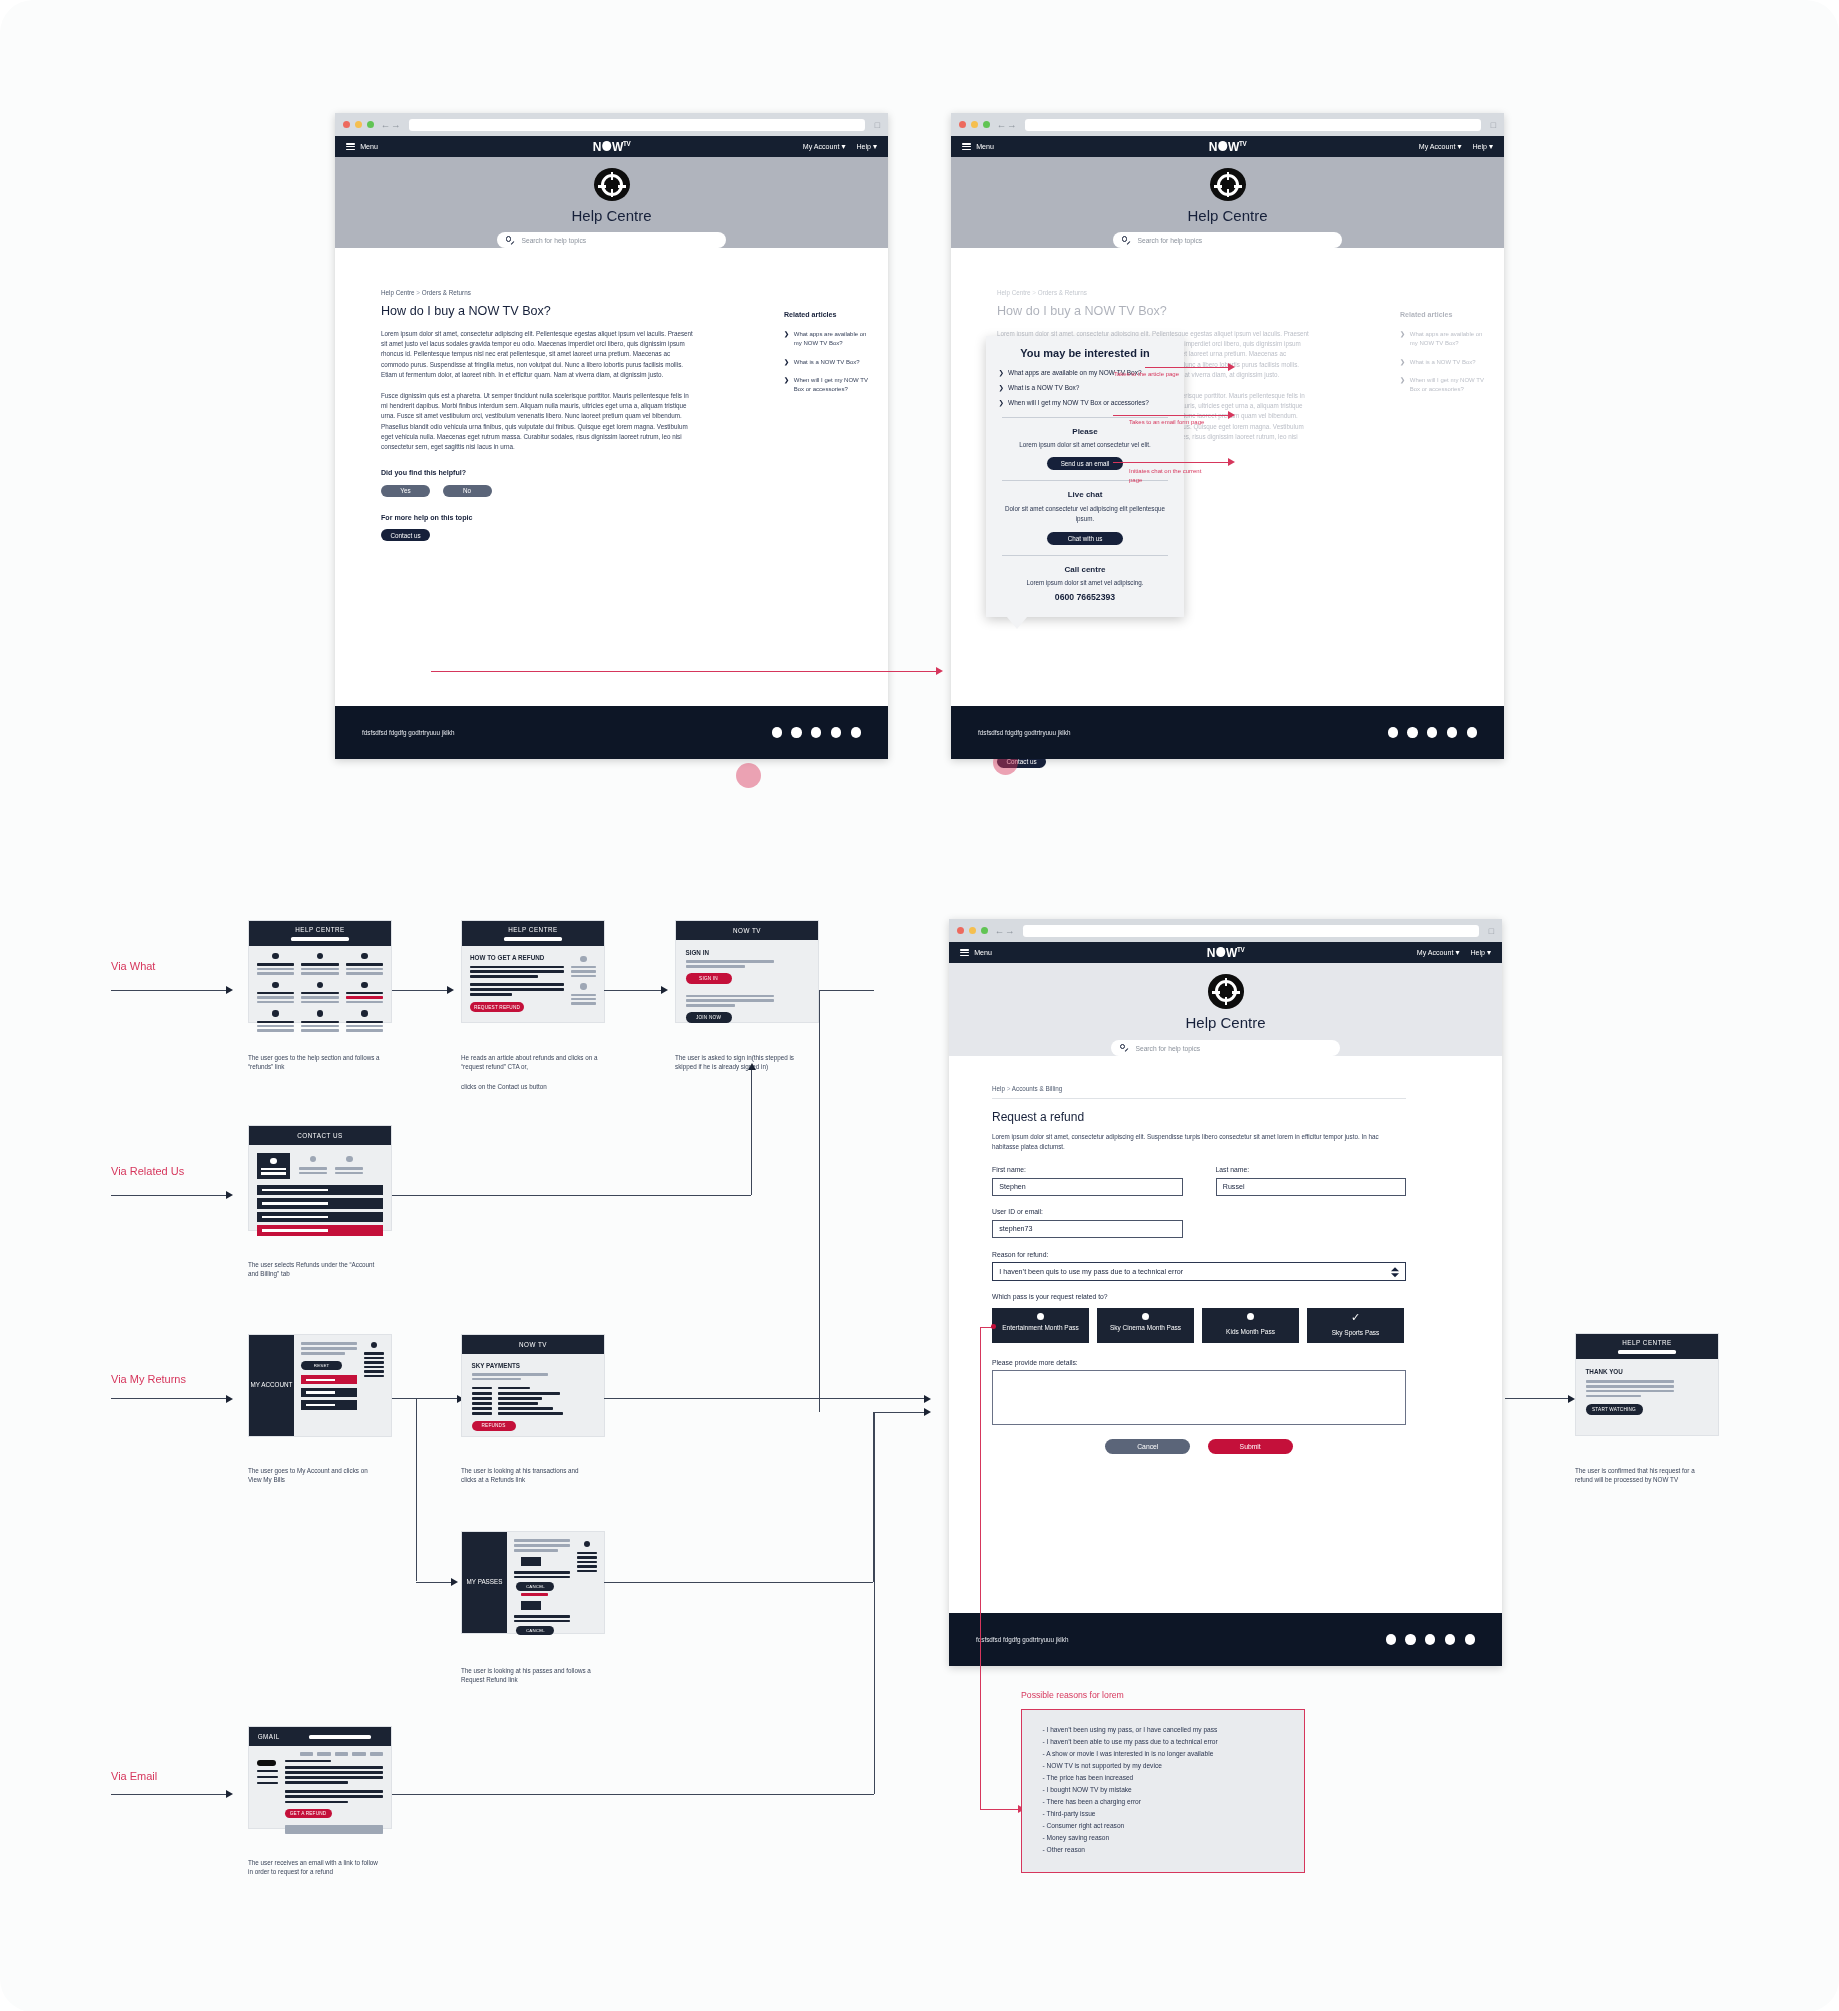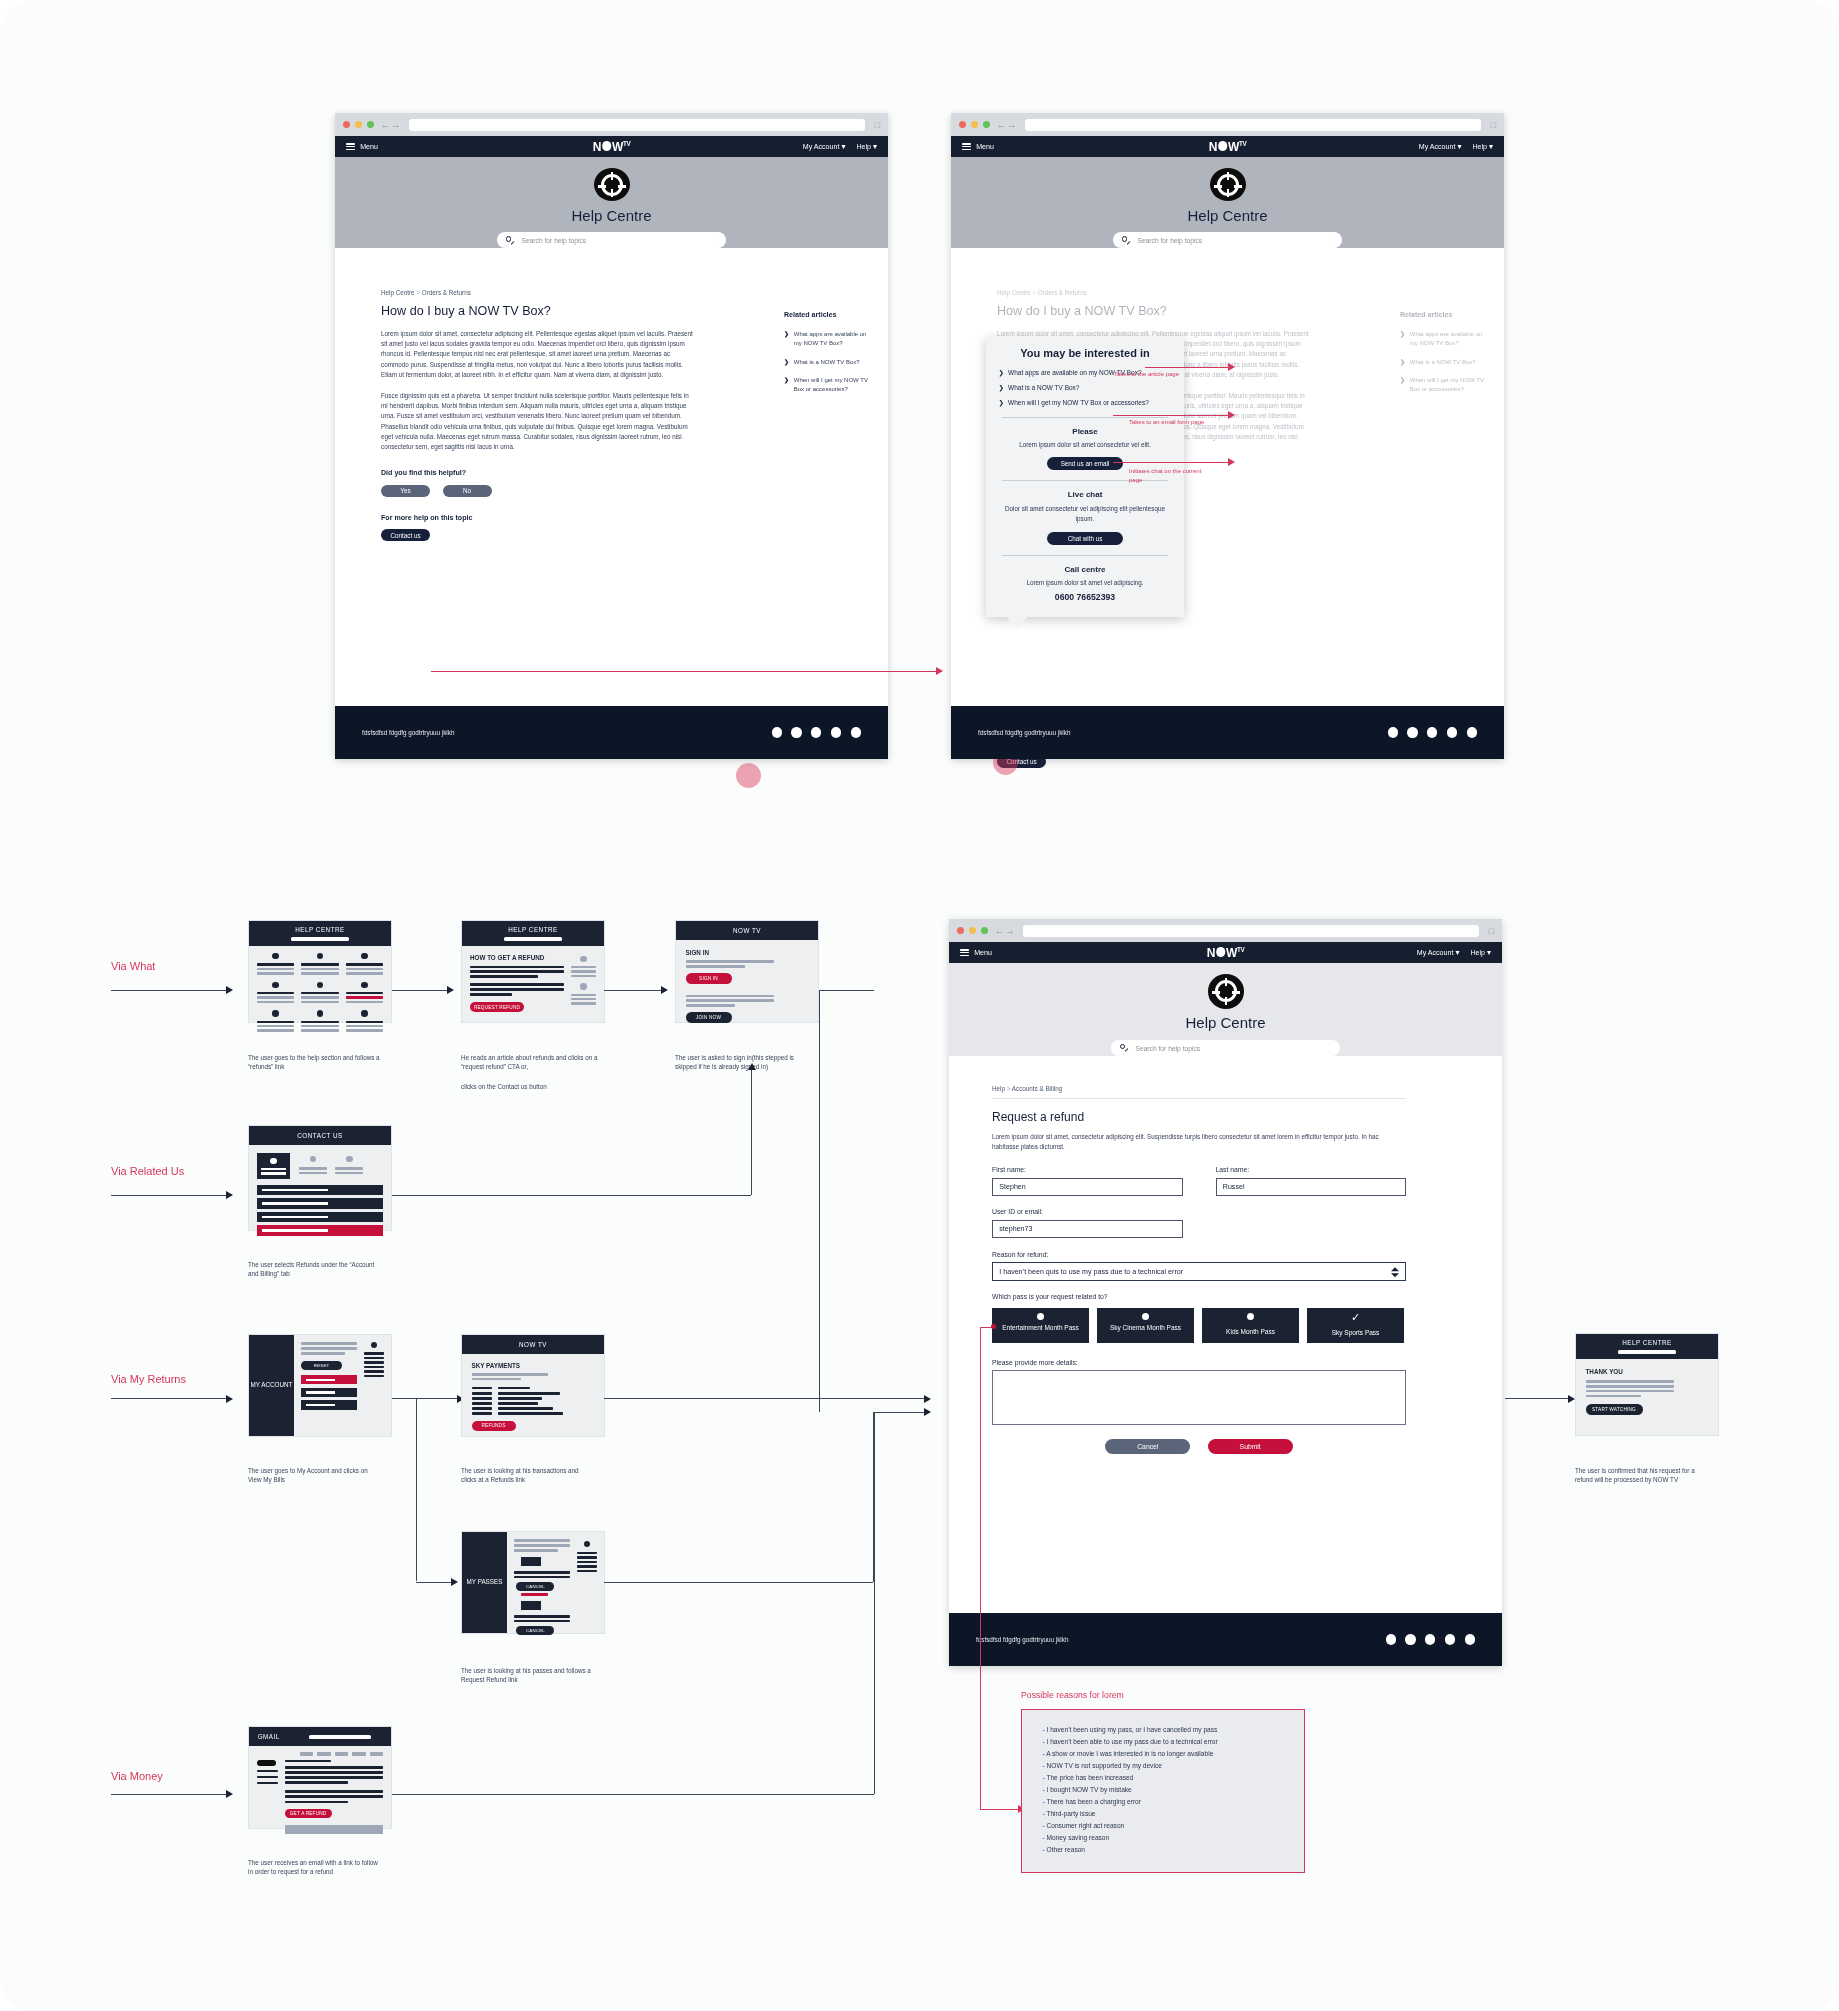--- a/index.html
+++ b/index.html
@@ -382,21 +382,21 @@
 <span class="farrow" style="left:226px;top:986px;"></span>
 
 <div class="flowlabel" style="left:111px;top:1165px;font-size:11px;">Via Related Us</div>
 <span class="fline" style="left:111px;top:1195px;width:115px;"></span>
 <span class="farrow" style="left:226px;top:1191px;"></span>
 
 <div class="flowlabel" style="left:111px;top:1373px;font-size:11px;">Via My Returns</div>
 <span class="fline" style="left:111px;top:1398px;width:115px;"></span>
 <span class="farrow" style="left:226px;top:1395px;"></span>
 
-<div class="flowlabel" style="left:111px;top:1770px;font-size:11px;">Via Money</div>
+<div class="flowlabel" style="left:111px;top:1770px;font-size:11px;">Via Email</div>
 <span class="fline" style="left:111px;top:1794px;width:115px;"></span>
 <span class="farrow" style="left:226px;top:1790px;"></span>
 
 <div class="card" style="left:248px;top:920px;width:144px;height:103px;">
   <div class="hdr" style="height:25px;flex-direction:column;gap:3.2px;">
     <span style="font-size:6.3px;letter-spacing:0.5px;">HELP CENTRE</span>
     <span class="hdrbar" style="width:58px;height:4px;"></span>
   </div>
   <div style="display:grid;grid-template-columns:1fr 1fr 1fr;gap:7.1px;padding:7.1px 8px;">
     <div>

